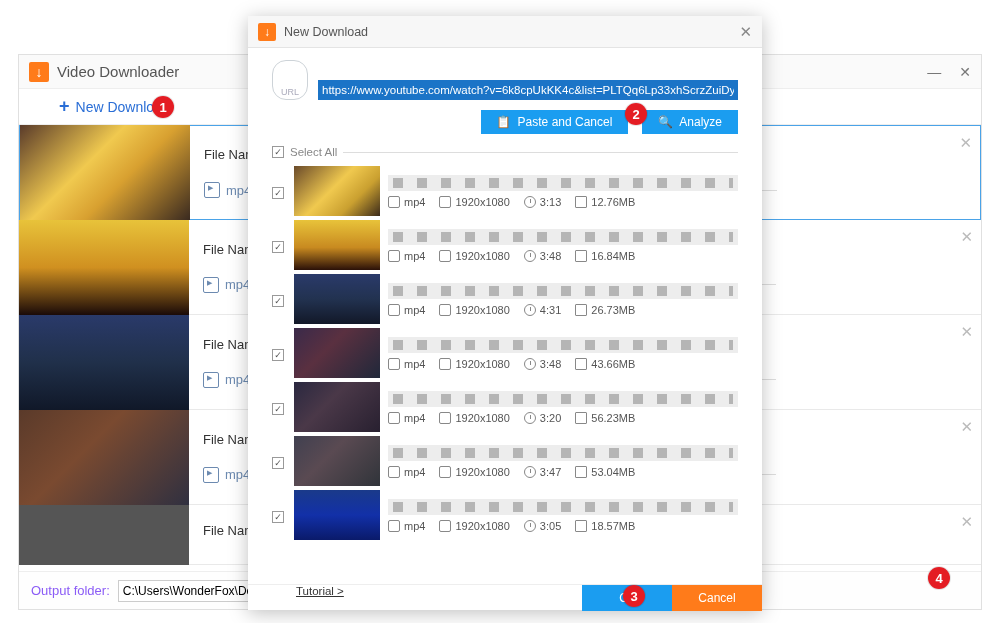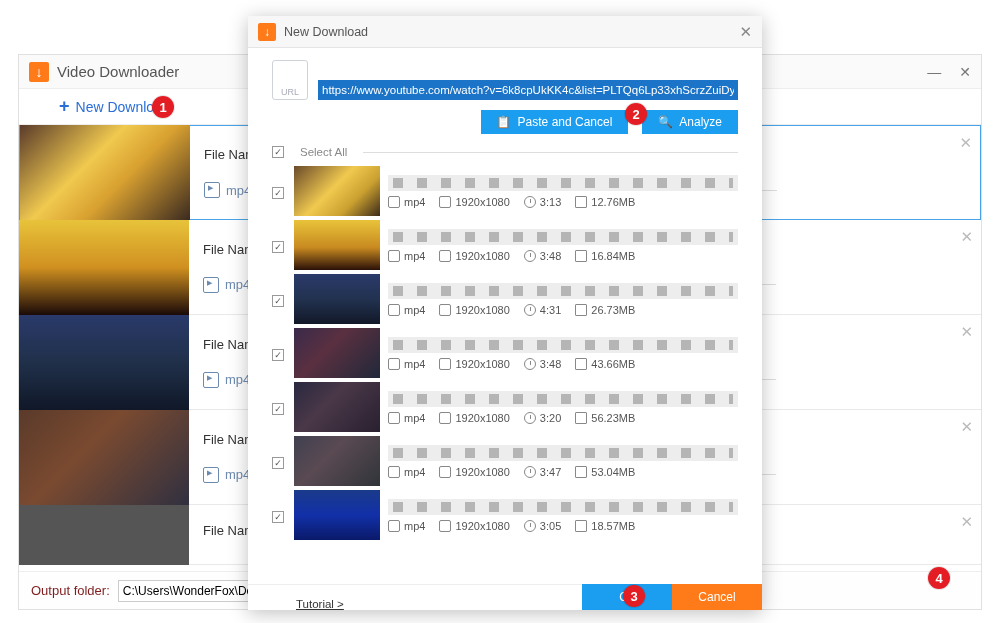--- a/index.html
+++ b/index.html
@@ -23,41 +23,41 @@
   .mw-thumb.t3{background:linear-gradient(180deg,#2a3a6a,#20304a 50%,#101828);}
   .mw-thumb.t4{background:linear-gradient(135deg,#5a3a2a,#7a4a30 40%,#303040);}
   .mw-fileinfo{padding:8px 14px; flex:1;}
   .mw-filename{font-size:13px; color:#333; margin-bottom:8px;}
   .mw-format{display:flex; align-items:center; gap:6px; color:#6c8ab0; font-size:13px; margin-top:20px;}
   .mw-format .ficon{width:16px;height:16px; border:1.5px solid #6c8ab0; border-radius:2px; position:relative;}
   .mw-format .ficon::after{content:"▶"; position:absolute; font-size:7px; color:#6c8ab0; top:1px; left:3px;}
   .mw-format .line{flex:1; border-bottom:1px solid #ddd; max-width:520px;}
   .mw-rowclose{position:absolute; right:8px; top:8px; color:#bbb; font-size:15px; cursor:pointer;}
   .mw-footer{position:absolute; bottom:0; left:0; right:0; height:38px; border-top:1px solid #eee; display:flex; align-items:center; padding:0 12px; background:#fefefe;}
-  .mw-footer-label{font-size:13px; color:#7f1d1d; margin-right:8px;}
+  .mw-footer-label{font-size:13px; color:#8b5cf6; margin-right:8px;}
   .mw-footer-input{flex:0 0 140px; height:22px; font-size:12px; padding:0 4px; border:1px solid #ccc;}
   .mw-dlall{margin-left:auto; background:#1b9df0; color:#fff; font-size:18px; height:38px; display:flex; align-items:center; padding:0 34px; cursor:pointer;}
   .mw-alarm{width:40px; display:flex; align-items:center; justify-content:center; color:#1b9df0; font-size:20px;}
 
   
   .dialog{position:absolute; left:248px; top:16px; width:514px; height:594px; background:#fff; box-shadow:0 3px 18px rgba(0,0,0,0.25); display:flex; flex-direction:column;}
   .dlg-title{display:flex; align-items:center; height:32px; padding:0 10px; background:#f7f7f7; border-bottom:1px solid #e4e4e4;}
   .dlg-logo{width:18px; height:18px; background:#ff7b1a; display:flex; align-items:center; justify-content:center; color:#fff; font-size:12px; border-radius:2px;}
   .dlg-title-text{margin-left:8px; font-size:12.5px; color:#555; flex:1;}
   .dlg-close{color:#888; font-size:15px; cursor:pointer;}
   .dlg-body{flex:1; padding:12px 24px 4px 24px; display:flex; flex-direction:column;}
   .url-row{display:flex; gap:10px; align-items:flex-end;}
-  .url-icon{width:36px; height:40px; border:1.5px solid #cdd3d8; border-radius:3px; display:flex; align-items:flex-end; justify-content:center; color:#aab; font-size:9px; padding-bottom:2px;}
+  .url-icon{width:36px; height:40px; border:1.5px solid #cdd3d8; border-radius:14px; display:flex; align-items:flex-end; justify-content:center; color:#aab; font-size:9px; padding-bottom:2px;}
   .url-col{flex:1;}
   .url-label{font-size:12px; color:#888; margin-bottom:3px;}
   .url-input{width:100%; height:20px; background:#1b74c7; color:#fff; border:none; font-size:11.5px; padding:0 4px;}
   .actions{display:flex; gap:14px; justify-content:flex-end; margin:10px 0 8px;}
   .btn{height:24px; border:none; color:#fff; font-size:12px; display:flex; align-items:center; gap:6px; padding:0 16px; cursor:pointer; background:#1b9df0;}
   .btn .bicon{font-size:12px;}
-  .selall{display:flex; align-items:center; gap:16px; font-size:11.5px; color:#888; margin:4px 0 6px;}
+  .selall{display:flex; align-items:center; gap:6px; font-size:11.5px; color:#888; margin:4px 0 6px;}
   .selall .line{flex:1; border-top:1px solid #ddd;}
   .chk{width:12px; height:12px; border:1px solid #999; display:inline-flex; align-items:center; justify-content:center; font-size:9px; color:#555; background:#fff;}
   .chk.on::after{content:"✓";}
   .results{flex:1; overflow:hidden; position:relative;}
   .results-inner{height:100%; overflow:hidden;}
   .r-row{display:flex; align-items:center; gap:8px; padding:2px 0;}
   .r-chk{flex:0 0 14px;}
   .r-thumb{width:86px; height:50px;}
   .r-thumb.c1{background:linear-gradient(135deg,#6a4a2a,#f0c94f 45%,#caa030 70%,#3b2a1a);}
   .r-thumb.c2{background:linear-gradient(180deg,#e8c33a,#c88a20 55%,#2a1008);}
@@ -69,21 +69,21 @@
   .r-right{flex:1;}
   .r-name{height:16px; background:#ededed; margin-bottom:5px; position:relative; overflow:hidden;}
   .r-name::before{content:""; position:absolute; inset:3px 5px; background:repeating-linear-gradient(90deg,#b5b5b5 0 10px,transparent 10px 24px);}
   .r-meta{display:flex; gap:14px; font-size:11px; color:#555; align-items:center;}
   .r-meta span{display:flex; align-items:center; gap:4px;}
   .mi{width:12px; height:12px; border:1px solid #888; border-radius:2px; display:inline-block;}
   .mi.clock{border-radius:50%; position:relative;}
   .mi.clock::after{content:""; position:absolute; left:5px; top:2px; width:1px; height:4px; background:#888;}
   .mi.fold{border-radius:1px;}
   .summary{font-size:11px; color:#333; margin:10px 0 4px;}
-  .dlg-footer{display:flex; align-items:flex-end; height:26px; border-top:1px solid #eee;}
+  .dlg-footer{display:flex; align-items:flex-start; height:26px; border-top:1px solid #eee;}
   .tutorial{font-size:11.5px; color:#333; text-decoration:underline; padding-left:48px; cursor:pointer;}
   .dlg-footer .sp{flex:1;}
   .ok{background:#1b9df0; color:#fff; font-size:12px; width:90px; height:26px; display:flex; align-items:center; justify-content:center; cursor:pointer;}
   .cancel{background:#ff7b1a; color:#fff; font-size:12px; width:90px; height:26px; display:flex; align-items:center; justify-content:center; cursor:pointer;}
 
   
   .badge{position:absolute; width:22px; height:22px; border-radius:50%; background:#e41c23; color:#fff; font-size:13px; font-weight:bold; display:flex; align-items:center; justify-content:center; z-index:50; box-shadow:0 0 0 1px rgba(0,0,0,0.1);}
 </style>
 </head>
 <body>

